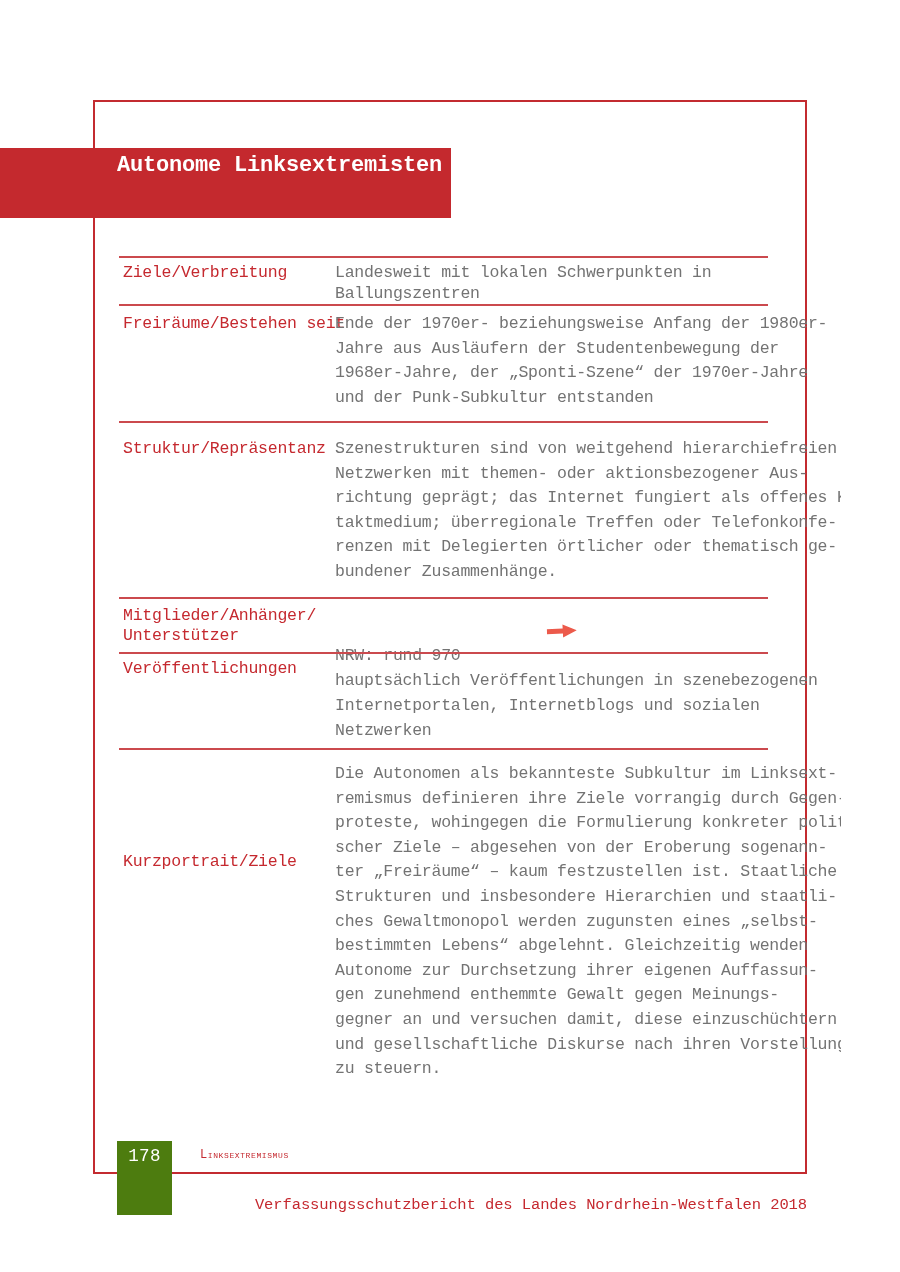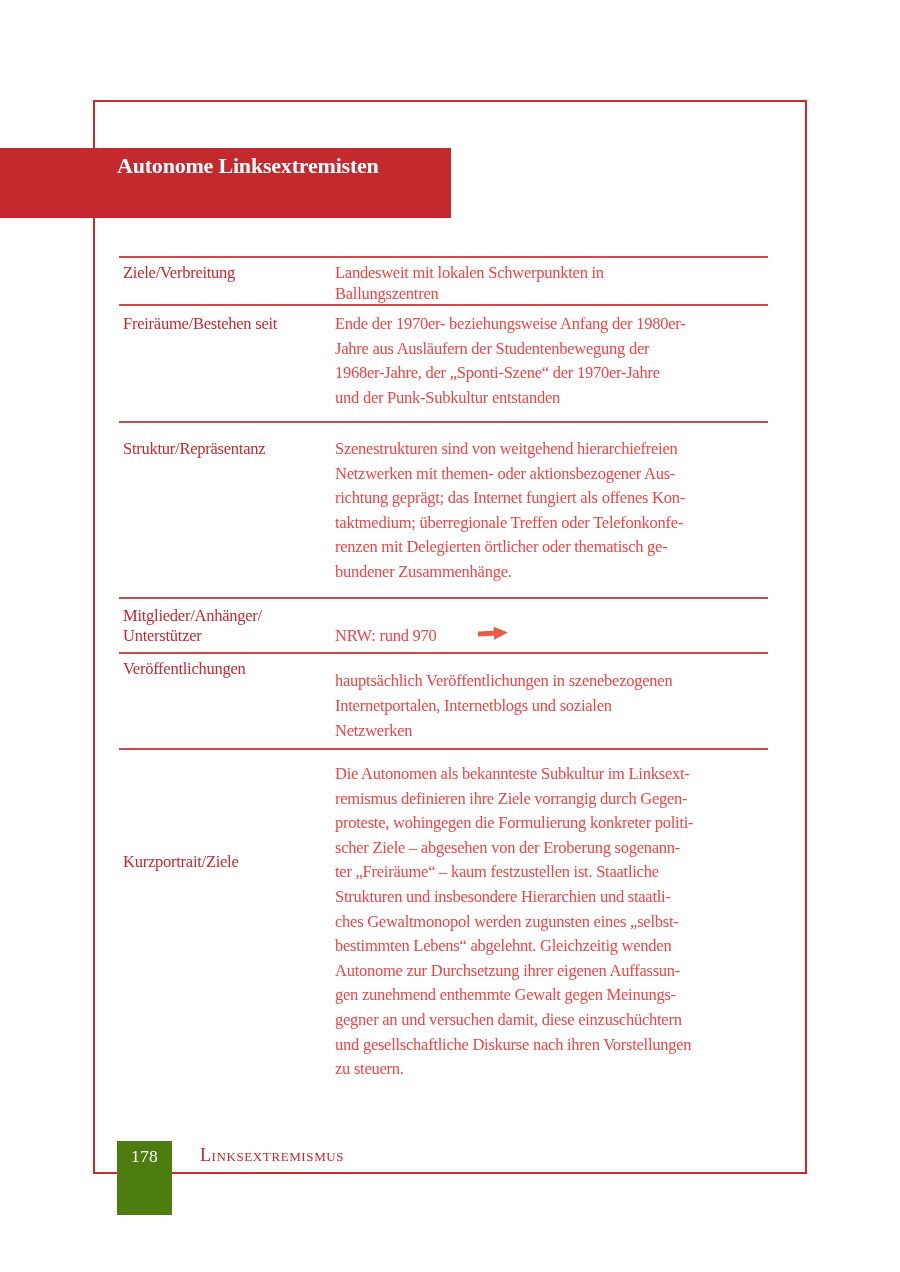--- a/index.html
+++ b/index.html
@@ -1,18 +1,18 @@
 <!DOCTYPE html>
 <html lang="de"><head>
 <meta charset="utf-8">
 <style>
   html,body { margin:0; padding:0; background:#ffffff; }
   .canvas {
     position:relative; width:841px; height:1272px; background:#ffffff;
-    font-family:Liberation Serif, serif; overflow:hidden;padding-left:16px;
+    font-family:Liberation Mono, monospace; overflow:hidden;
   }
   
   .frame {
     position:absolute; left:93px; top:100px; width:714px; height:1074px;
     border:2px solid #c32b30; box-sizing:border-box; z-index:0;
   }
   
   .band {
     position:absolute; left:0; top:148px; width:451px; height:70px;
     background:#c4292e; z-index:2;
@@ -28,39 +28,39 @@
   .rule.r3 { top:597px; } .rule.r4 { top:652px; } .rule.r5 { top:748px; }
   
   .lbl {
     position:absolute; left:123px; width:210px; color:#c5292f;
     font-size:16.5px; line-height:20px; letter-spacing:-0.25px; white-space:pre;
   }
   .lbl.r0 { top:263px; } .lbl.r1 { top:314px; } .lbl.r2 { top:439px; }
   .lbl.r3 { top:606px; } .lbl.r4 { top:659px; } .lbl.r5 { top:804px;margin-top:48px; }
   
   .val {
-    position:absolute; left:335px; width:470px; color:#ef4444;
+    position:absolute; left:335px; width:470px; color:#737373;
     font-size:16.5px; letter-spacing:-0.25px; white-space:pre;
   }
   .val.r0 { top:263px; line-height:20.5px; }
   .val.r1 { top:312px; line-height:24.6px; }
   .val.r2 { top:437px; line-height:24.6px; }
-  .val.r3 { top:606px; line-height:20px; display:flex; align-items:center; }
+  .val.r3 { top:606px; line-height:20px; display:flex; align-items:flex-end; }
   .val.r4 { top:657px; line-height:25px;margin-top:11px; }
   .val.r5 { top:762px; line-height:24.6px; }
   .arrow-icon { margin-left:10px; display:inline-block; transform:rotate(-3deg); }
   
   .page-box {
     position:absolute; left:117px; top:1141px; width:55px; height:74px;
     background:#4d7c0f; z-index:3; text-align:center;
   }
   .page-num { color:#ffffff; font-size:17.5px; line-height:24px; margin-top:3px; letter-spacing:0.3px; }
   .chapter {
     position:absolute; left:200px; top:1144px; color:#c5292f;
-    font-variant:small-caps; font-size:18px; line-height:22px; letter-spacing:0.6px;
+    font-variant:small-caps; font-size:12px; line-height:22px; letter-spacing:0.6px;
   }
   .report-title {
     position:absolute; left:93px; top:1195px; width:714px; text-align:right;
     color:#c5292f; font-size:15.5px; line-height:20px; letter-spacing:-0.1px;
   }
 </style>
 </head>
 <body>
 
 <div class="canvas">
@@ -125,14 +125,15 @@
 gen zunehmend enthemmte Gewalt gegen Meinungs-
 gegner an und versuchen damit, diese einzuschüchtern
 und gesellschaftliche Diskurse nach ihren Vorstellungen
 zu steuern.</div>
   </div>
 
   <div class="page-box">
     <div class="page-num">178</div>
   </div>
   <div class="chapter">Linksextremismus</div>
+  <div class="report-title">Verfassungsschutzbericht des Landes Nordrhein-Westfalen 2018</div>
 
 </div>
 
 </body></html>

